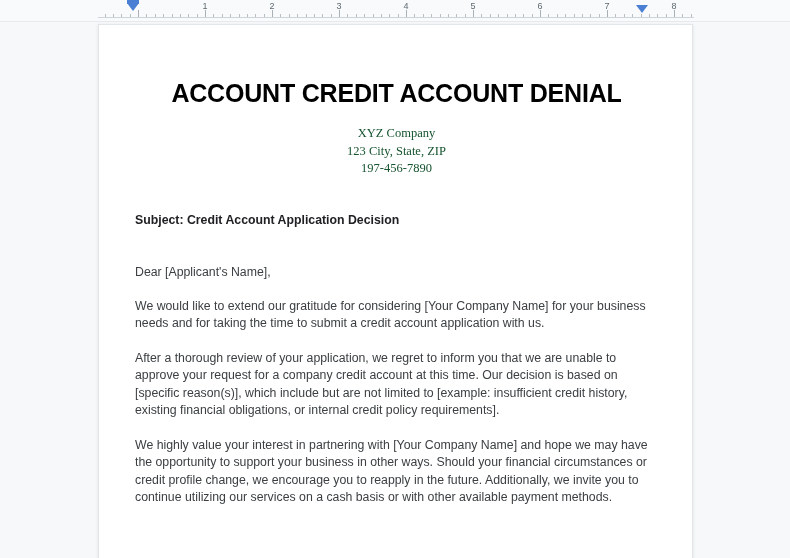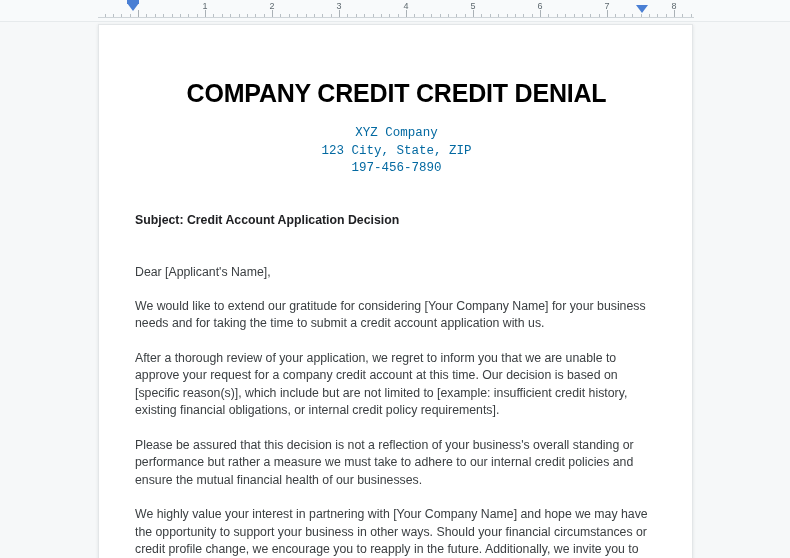--- a/index.html
+++ b/index.html
@@ -128,23 +128,23 @@
     padding-top: 53px;
     line-height: 30px;
     font-family: "Liberation Sans", sans-serif;
   }
   .contact-block {
     text-align: center;
     margin-top: 17px;
   }
   .contact-line {
     font-size: 12.5px;
-    color: #0369a1;
+    color: #14532d;
     line-height: 17.5px;
-    font-family: Liberation Mono, monospace;
+    font-family: Liberation Serif, serif;
   }
   .subject-line {
     margin-top: 34px;
     font-size: 12.3px;
     font-weight: bold;
     color: #202124;
     line-height: 17px;
     font-family: "Liberation Sans", sans-serif;
   }
   .salutation {
@@ -254,32 +254,31 @@
       </div>
     <div class="indent-left" id="indent-left" style="left: 35px;"></div>
     <div class="indent-right" id="indent-right" style="left: 543.84px;"></div>
   </div>
 </div>
 
 <div class="canvas">
   <div class="page">
     <div class="page-body">
 
-      <h1 class="doc-title">COMPANY CREDIT CREDIT DENIAL</h1>
+      <h1 class="doc-title">ACCOUNT CREDIT ACCOUNT DENIAL</h1>
 
       <div class="contact-block">
         <div class="contact-line">XYZ Company</div>
         <div class="contact-line">123 City, State, ZIP</div>
         <div class="contact-line">197-456-7890</div>
       </div>
 
       <div class="subject-line">Subject: Credit Account Application Decision</div>
 
       <div class="salutation">Dear [Applicant's Name],</div>
 
       <p class="para">We would like to extend our gratitude for considering [Your Company Name] for your business needs and for taking the time to submit a credit account application with us.</p>
       <p class="para">After a thorough review of your application, we regret to inform you that we are unable to approve your request for a company credit account at this time. Our decision is based on [specific reason(s)], which include but are not limited to [example: insufficient credit history, existing financial obligations, or internal credit policy requirements].</p>
-      <p class="para">Please be assured that this decision is not a reflection of your business's overall standing or performance but rather a measure we must take to adhere to our internal credit policies and ensure the mutual financial health of our businesses.</p>
       <p class="para">We highly value your interest in partnering with [Your Company Name] and hope we may have the opportunity to support your business in other ways. Should your financial circumstances or credit profile change, we encourage you to reapply in the future. Additionally, we invite you to continue utilizing our services on a cash basis or with other available payment methods.</p>
 
     </div>
   </div>
 </div>
 
 </body></html>

